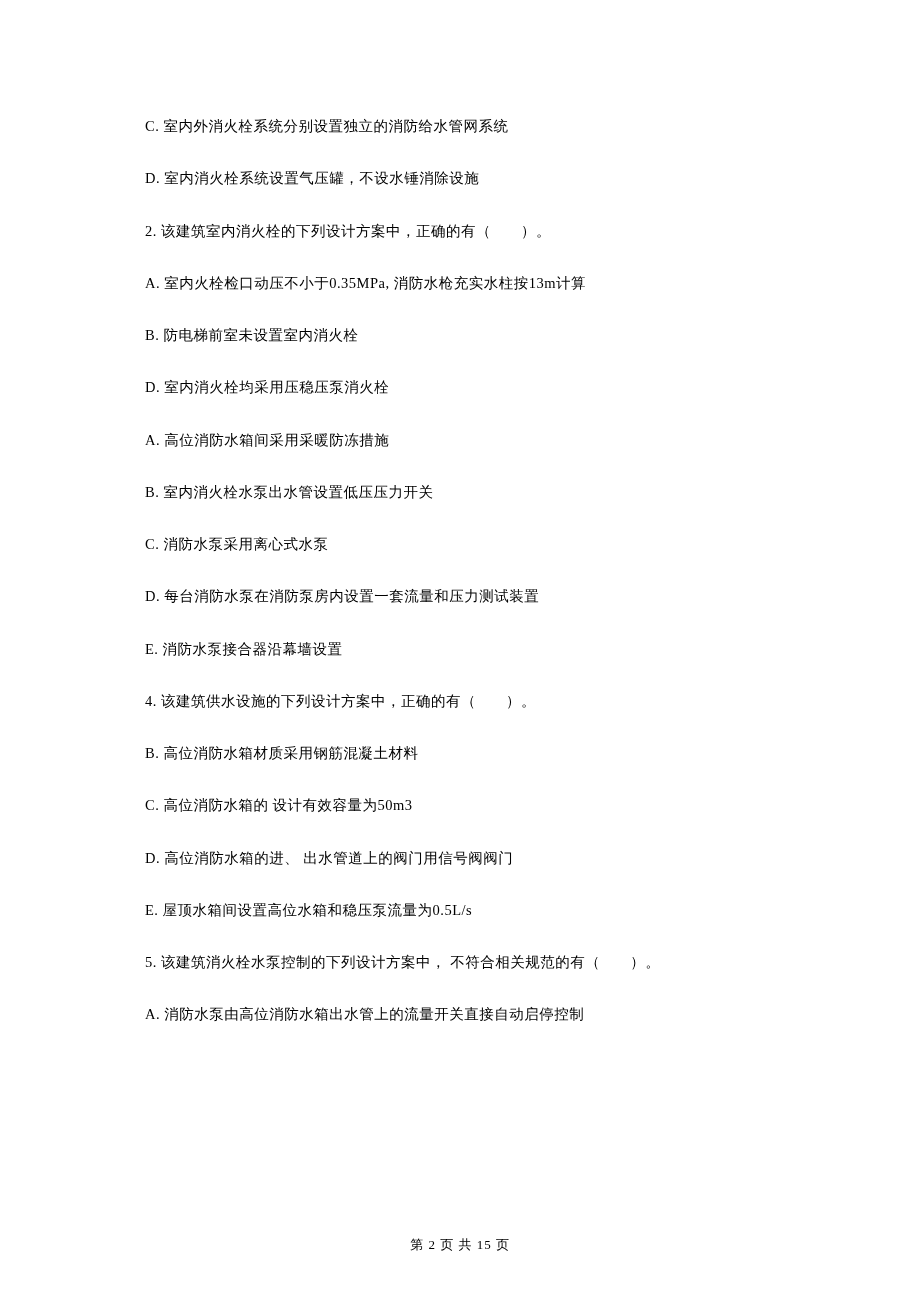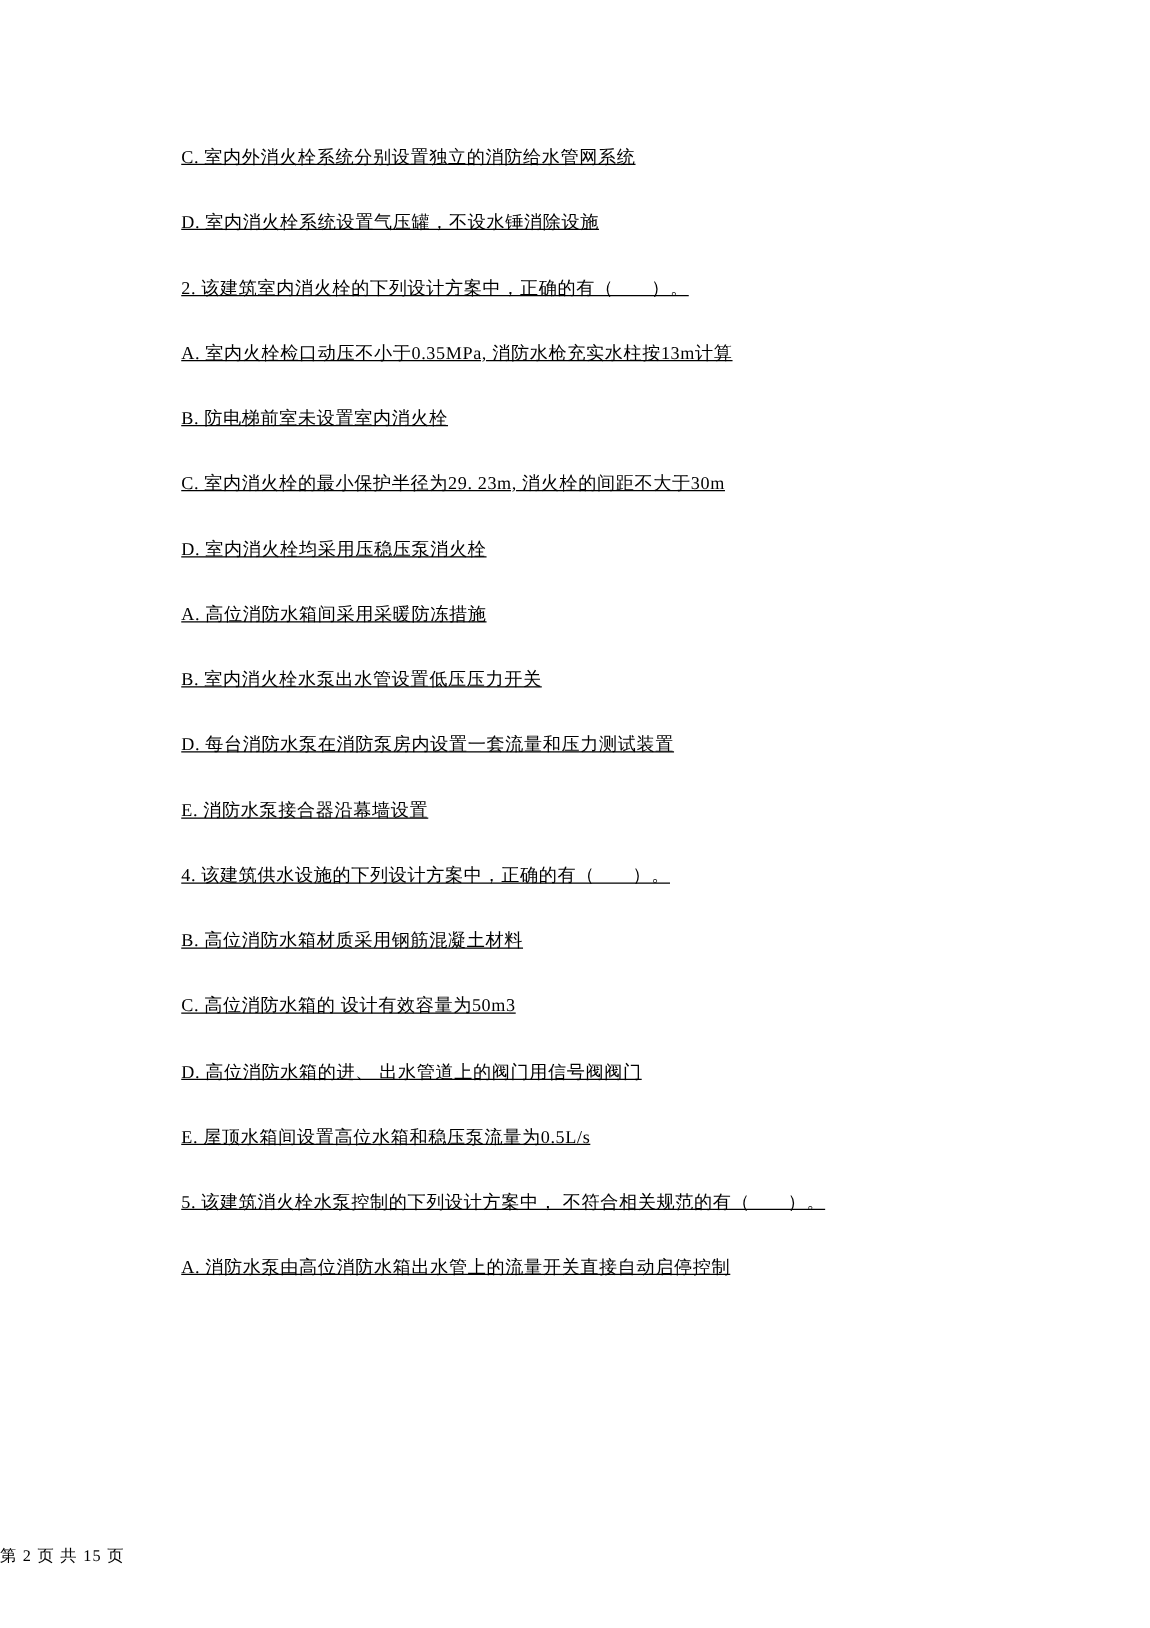--- a/index.html
+++ b/index.html
@@ -10,51 +10,51 @@
     body {
       background: #ffffff;
       font-family: "SimSun", "宋体", serif;
       width: 920px;
       height: 1302px;
       position: relative;
       color: #000000;
     }
     .content {
       padding: 116px 145px 0 145px;
-      text-decoration: underline;
     }
     .line {
       font-size: 14.5px;
       line-height: 1.5;
       margin-bottom: 30.5px;
       letter-spacing: 0.5px;
       white-space: nowrap;
     }
     .footer {
       position: absolute;
       bottom: 48px;
       left: 0;
       right: 0;
+      text-align: center;
       font-size: 13px;
       letter-spacing: 1px;
     }
   </style>
 </head>
 <body>
 
 <div class="content">
   <div class="line">C. 室内外消火栓系统分别设置独立的消防给水管网系统</div>
   <div class="line">D. 室内消火栓系统设置气压罐，不设水锤消除设施</div>
   <div class="line">2. 该建筑室内消火栓的下列设计方案中，正确的有（　　）。</div>
   <div class="line">A. 室内火栓检口动压不小于0.35MPa, 消防水枪充实水柱按13m计算</div>
   <div class="line">B. 防电梯前室未设置室内消火栓</div>
-  <div class="line">C. 室内消火栓的最小保护半径为29. 23m, 消火栓的间距不大于30m</div>
   <div class="line">D. 室内消火栓均采用压稳压泵消火栓</div>
   <div class="line">A. 高位消防水箱间采用采暖防冻措施</div>
   <div class="line">B. 室内消火栓水泵出水管设置低压压力开关</div>
+  <div class="line">C. 消防水泵采用离心式水泵</div>
   <div class="line">D. 每台消防水泵在消防泵房内设置一套流量和压力测试装置</div>
   <div class="line">E. 消防水泵接合器沿幕墙设置</div>
   <div class="line">4. 该建筑供水设施的下列设计方案中，正确的有（　　）。</div>
   <div class="line">B. 高位消防水箱材质采用钢筋混凝土材料</div>
   <div class="line">C. 高位消防水箱的 设计有效容量为50m3</div>
   <div class="line">D. 高位消防水箱的进、 出水管道上的阀门用信号阀阀门</div>
   <div class="line">E. 屋顶水箱间设置高位水箱和稳压泵流量为0.5L/s</div>
   <div class="line">5. 该建筑消火栓水泵控制的下列设计方案中， 不符合相关规范的有（　　）。</div>
   <div class="line">A. 消防水泵由高位消防水箱出水管上的流量开关直接自动启停控制</div>
 

